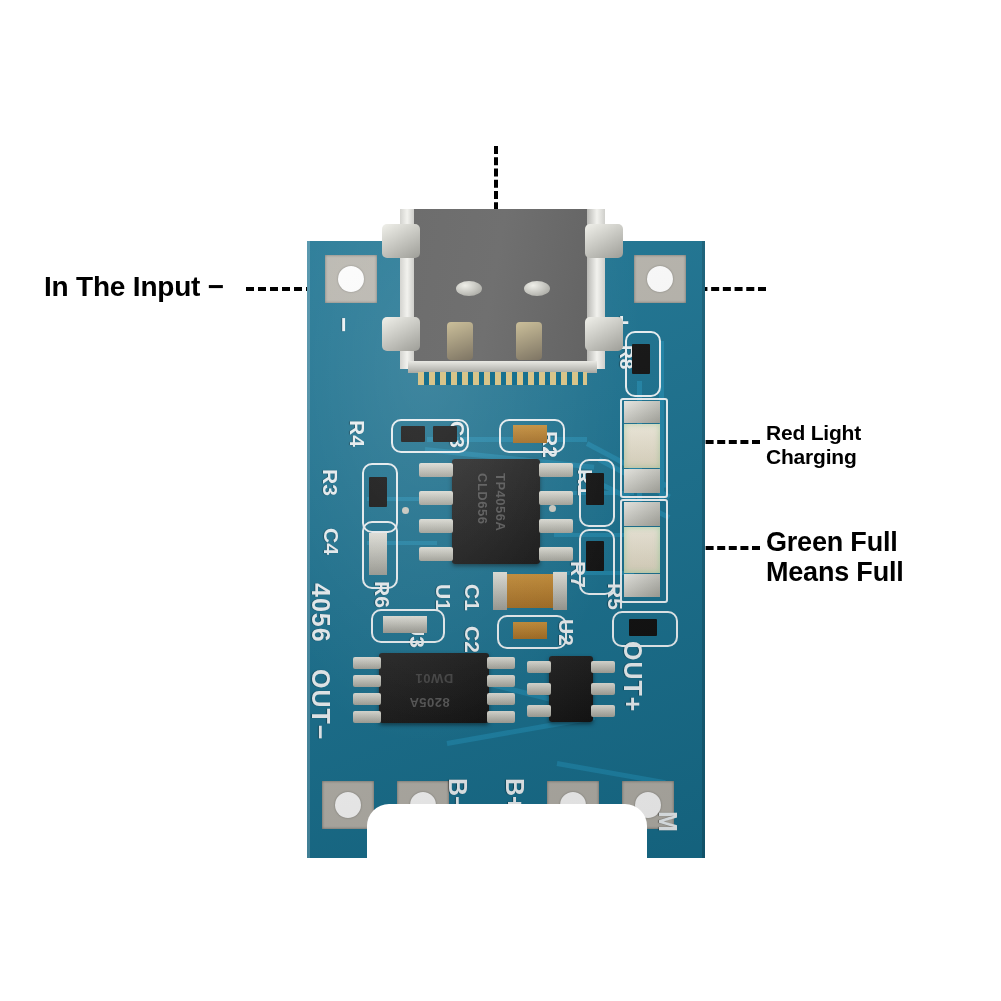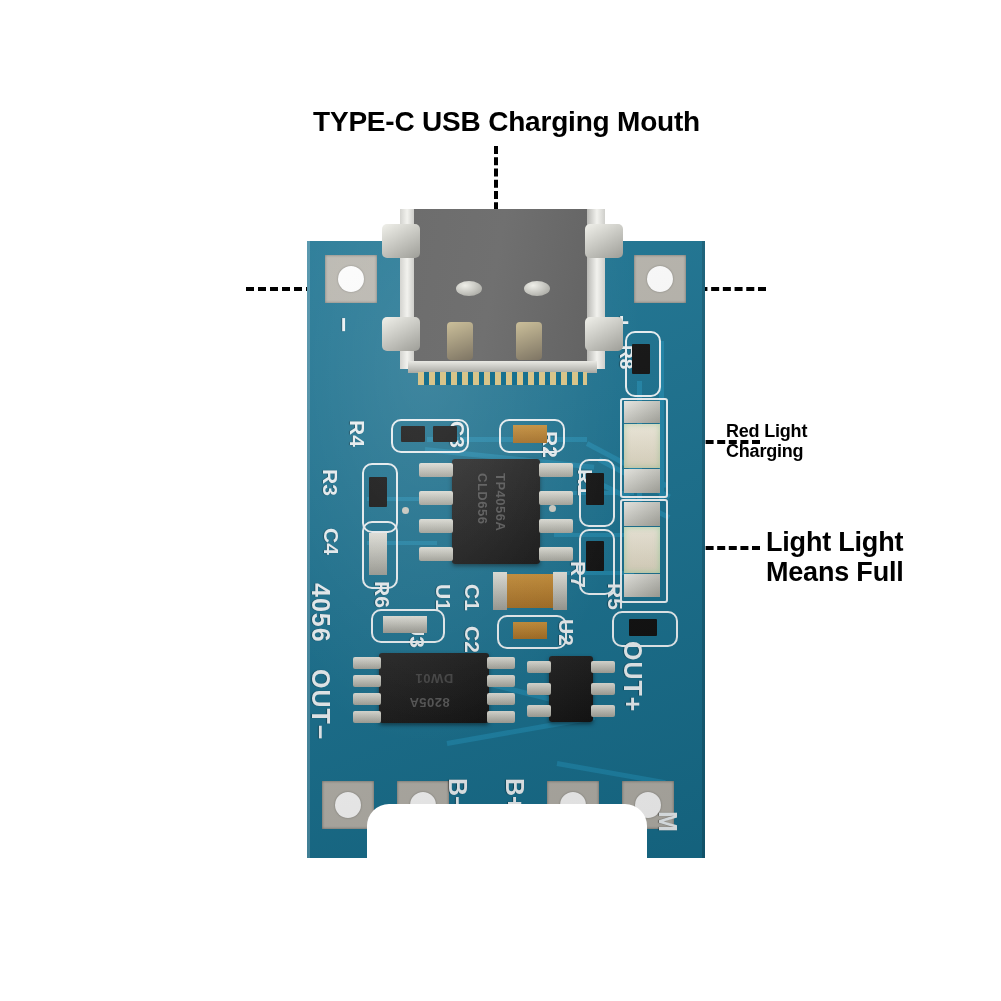--- a/index.html
+++ b/index.html
@@ -8,21 +8,21 @@
 
   .stage{position:absolute;inset:0;}
 
   
   .anno{position:absolute;font-weight:bold;color:#000;line-height:1.12;
         white-space:pre-line;letter-spacing:-0.2px;}
 
   #title-label{left:313px;top:106px;font-size:28px;}
   #label-input-minus{left:44px;top:271px;font-size:28px;}
   #label-input-plus{left:769px;top:271px;font-size:28px;color:#ed1c24;}
-  #label-red-light{left:726px;top:421px;font-size:18px;}
+  #label-red-light{left:766px;top:421px;font-size:21px;}
   #label-green-light{left:766px;top:527px;font-size:27px;}
 
   
   .dash-h{position:absolute;height:0;border-top:4px dashed #000;}
   .dash-v{position:absolute;width:0;border-left:4px dashed #000;}
 
   #leader-title{left:494px;top:146px;height:98px;}
   #leader-input-minus{left:246px;top:287px;width:92px;}
   #leader-input-plus{left:676px;top:287px;width:90px;}
   #leader-red-light{left:694px;top:440px;width:66px;}
@@ -92,28 +92,28 @@
   
   .led-box{position:absolute;border:2px solid #eef4f7;border-radius:3px;}
   .led-body{position:absolute;background:linear-gradient(180deg,#f4efe0,#ddd6c0);}
   .led-term{position:absolute;background:linear-gradient(150deg,#efefe9,#a2a29a);}
 </style>
 </head>
 <body>
 
 <div class="stage">
 
-  <div class="anno" id="title-label">TYPE-C USB Charging Mouth</div>
-
+
+  <div class="anno" id="label-input-minus">In The Input −</div>
 
 
   <div class="anno" id="label-red-light">Red Light
 Charging</div>
 
-  <div class="anno" id="label-green-light">Light Light
+  <div class="anno" id="label-green-light">Green Full
 Means Full</div>
 
   <div class="dash-v" id="leader-title"></div>
   <div class="dash-h" id="leader-input-minus"></div>
   <div class="dash-h" id="leader-input-plus"></div>
   <div class="dash-h" id="leader-red-light"></div>
   <div class="dash-h" id="leader-green-light"></div>
 
   <div id="pcb-board">
 

